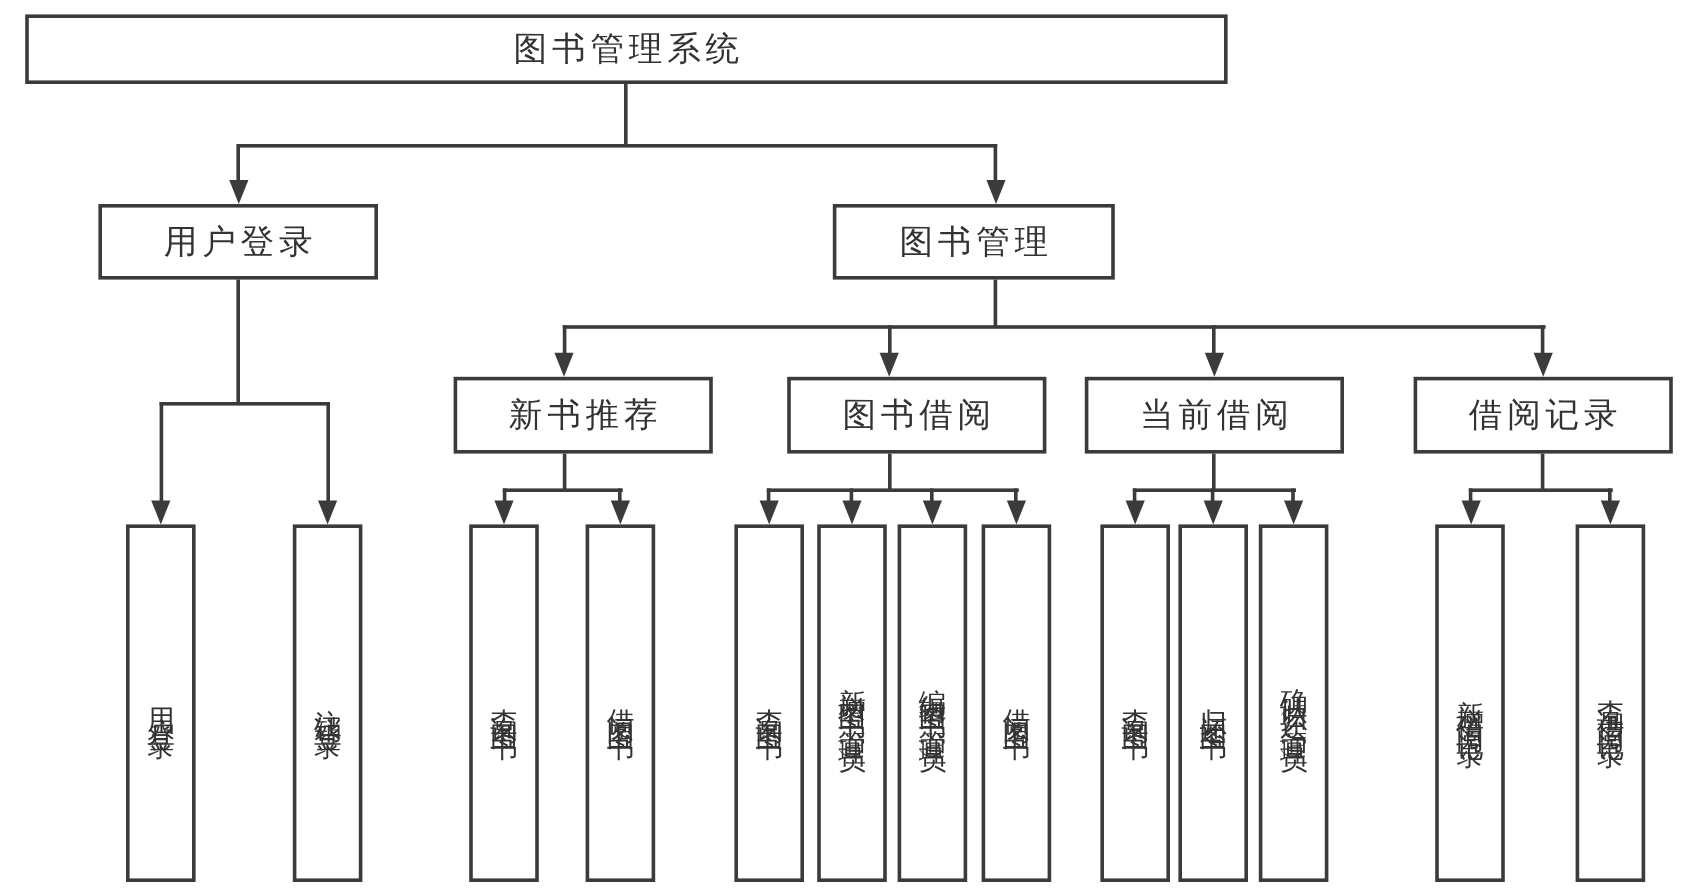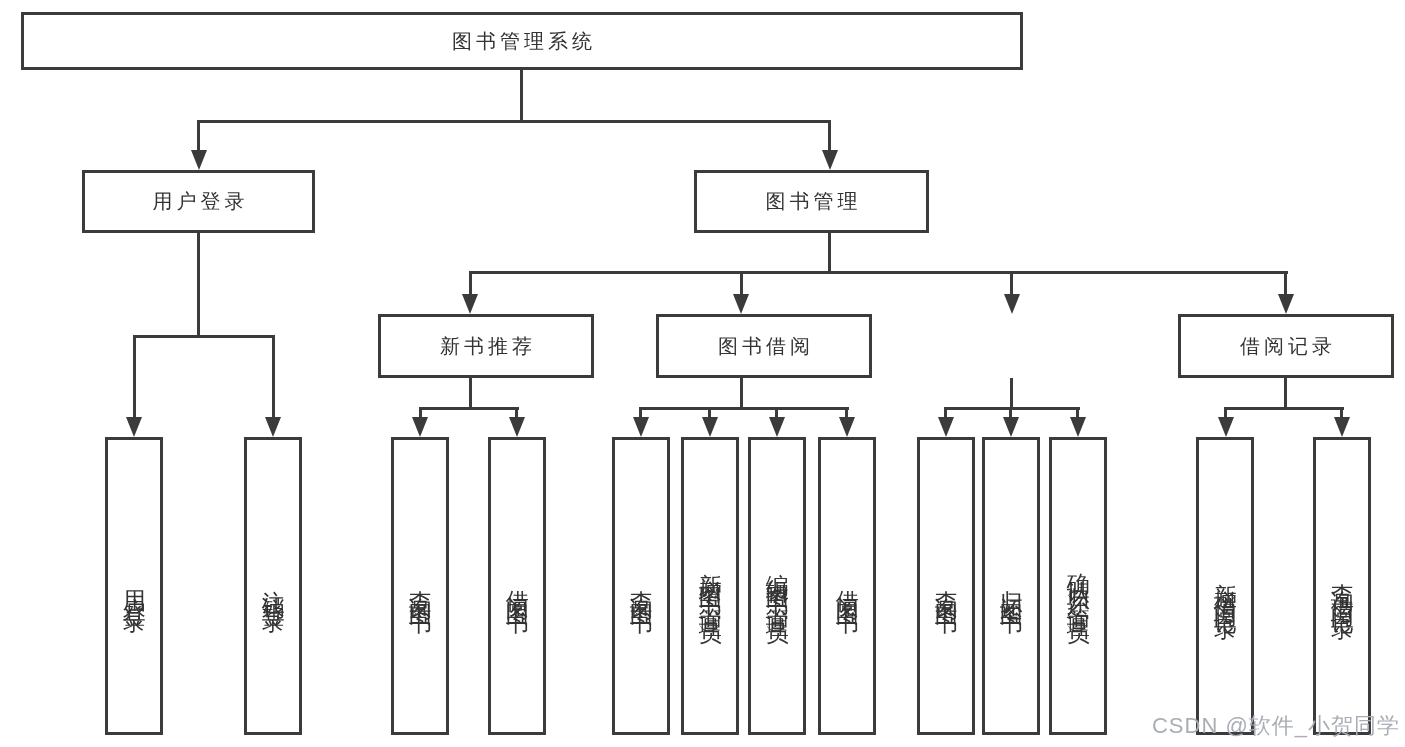--- a/index.html
+++ b/index.html
@@ -12,21 +12,21 @@
   .canvas{
     position:relative;width:1405px;height:747px;overflow:hidden;
     background:var(--background);
     font-family:"Liberation Sans","DejaVu Sans",sans-serif;
   }
   .box{
     position:absolute;box-sizing:border-box;background:#ffffff;
     border:3px solid var(--line);
     display:flex;align-items:center;justify-content:center;
   }
-  .hlabel{font-size:20px;letter-spacing:4px;color:var(--text);white-space:nowrap;text-indent:4px;}
+  .hlabel{font-size:28px;letter-spacing:4px;color:var(--text);white-space:nowrap;text-indent:4px;}
   .vlabel{
     writing-mode:vertical-rl;text-orientation:mixed;
     font-size:23px;line-height:1.1;letter-spacing:7px;color:var(--text);
   }
   .l1{top:170px;height:63px;}
   .mid{top:314px;width:216px;height:64px;}
   .leaf{top:437px;width:58px;height:298px;}
   .vl{position:absolute;width:3px;background:var(--line);}
   .hl{position:absolute;height:3px;background:var(--line);}
   .ar{
@@ -78,20 +78,23 @@
   <i class="ar" style="left:462px;top:294px"></i>
   <i class="ar" style="left:733px;top:294px"></i>
   <i class="ar" style="left:1004px;top:294px"></i>
   <i class="ar" style="left:1278px;top:294px"></i>
 
   <div class="box mid" style="left:378px">
     <span class="hlabel">新书推荐</span>
   </div>
   <div class="box mid" style="left:656px">
     <span class="hlabel">图书借阅</span>
+  </div>
+  <div class="box mid" style="left:904px">
+    <span class="hlabel">当前借阅</span>
   </div>
   <div class="box mid" style="left:1178px">
     <span class="hlabel">借阅记录</span>
   </div>
 
   <i class="vl" style="left:469px;top:378px;height:31px"></i>
   <i class="hl" style="left:419px;top:407px;width:100px"></i>
   <i class="vl" style="left:419px;top:407px;height:12px"></i>
   <i class="vl" style="left:515px;top:407px;height:12px"></i>
   <i class="ar" style="left:412px;top:417px"></i>
@@ -161,15 +164,14 @@
     <span class="vlabel">确认归还（管理员）</span>
   </div>
 
   <div class="box leaf" style="left:1196px">
     <span class="vlabel">新增借阅记录</span>
   </div>
   <div class="box leaf" style="left:1313px">
     <span class="vlabel">查询借阅记录</span>
   </div>
 
-  <span class="watermark">CSDN @软件_小贺同学</span>
 
 </div>
 
 </body></html>

